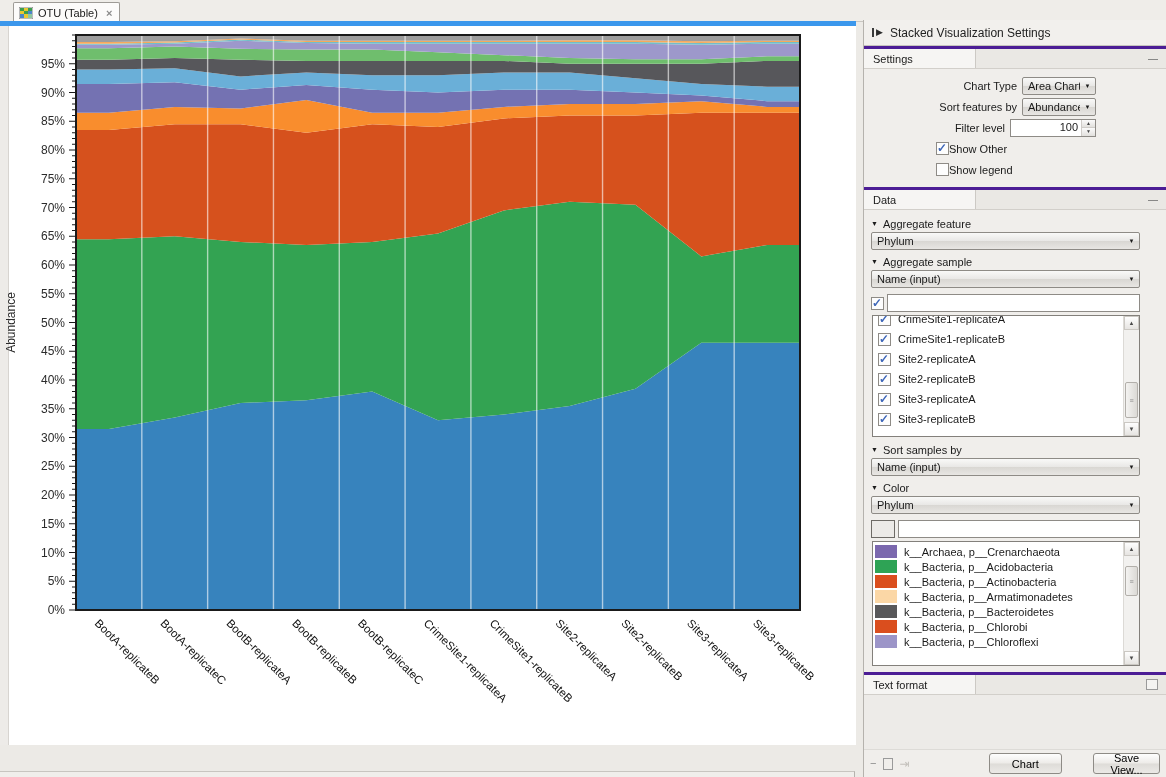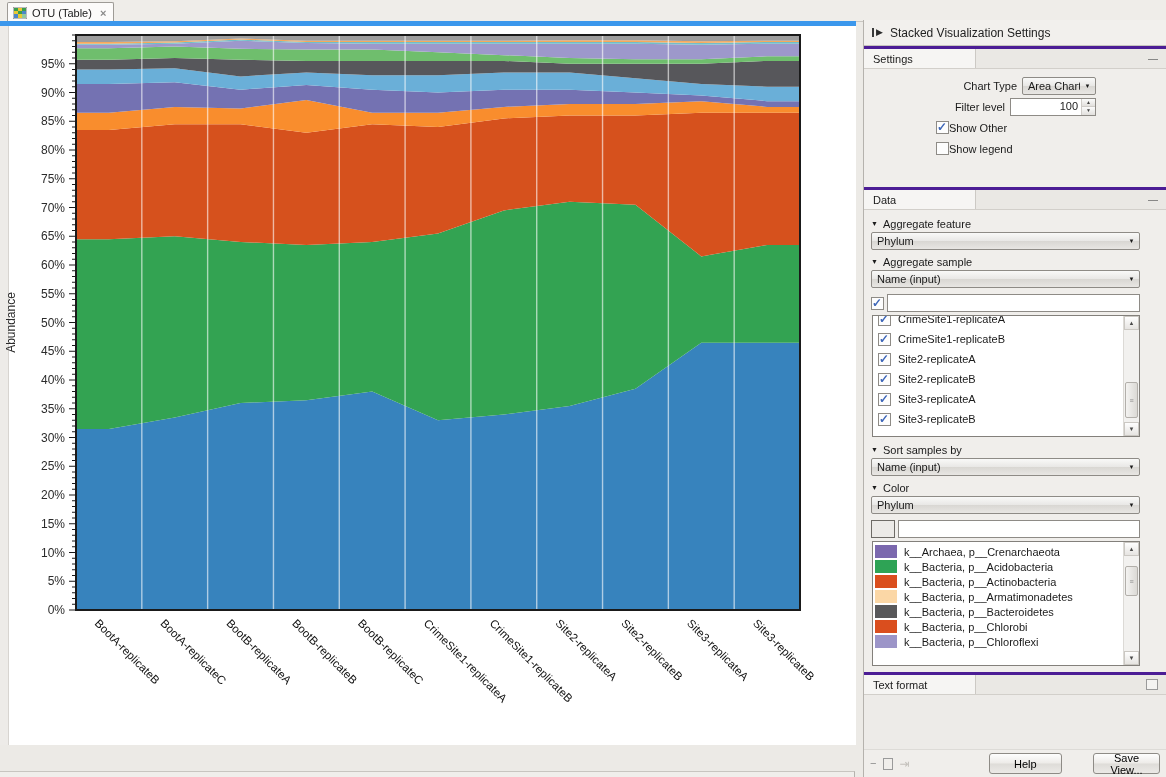--- a/index.html
+++ b/index.html
@@ -1,20 +1,20 @@
 <!DOCTYPE html>
 <html><head>
 <meta charset="utf-8">
 <style>
   html,body{margin:0;padding:0;background:#ECEAE6;font-family:"Liberation Sans",sans-serif;-webkit-font-smoothing:antialiased;}
   .app{position:relative;width:1166px;height:777px;overflow:hidden;background:#ECEAE6;}
 
   
   .tabbar{position:absolute;left:0;top:0;width:1166px;height:21px;background:#EFEDE9;border-bottom:1px solid #C9C6C1;}
-  .tab{position:absolute;left:7px;top:2px;height:19px;background:#FCFBFA;border:1px solid #9E9B96;border-bottom:none;border-radius:2px 2px 0 0;display:flex;align-items:center;padding:0 7px 0 5px;font-size:11px;color:#1a1a1a;gap:5px;}
+  .tab{position:absolute;left:13px;top:2px;height:19px;background:#FCFBFA;border:1px solid #9E9B96;border-bottom:none;border-radius:2px 2px 0 0;display:flex;align-items:center;padding:0 7px 0 5px;font-size:11px;color:#1a1a1a;gap:5px;}
   .tab .close{color:#8a8a8a;font-size:11px;font-weight:bold;margin-left:3px;cursor:default;}
   .accent{position:absolute;left:0;top:21px;width:856px;height:5px;background:#3B97EC;}
 
   
   .main{position:absolute;left:0;top:26px;width:856px;height:719px;background:#FFFFFF;}
   .gutter{position:absolute;left:0;top:0;width:8px;height:719px;background:#EDEBE8;border-right:1px solid #D7D4D0;}
   #chart{position:absolute;left:0;top:0;}
 
   
   .statusbar{position:absolute;left:0;top:745px;width:855px;height:32px;background:#F0EEEB;border-top:1px solid #C8C5C0;border-right:1px solid #B5B2AD;display:flex;align-items:center;padding:0 6px;box-sizing:border-box;}
@@ -284,20 +284,27 @@
 
     <div class="settings-body">
       <div class="form-row">
         <span class="flabel">Chart Type</span>
         <div class="combo w86">
           <span class="ctxt">Area Chart</span>
           <span class="carr">▼</span>
         </div>
       </div>
       <div class="form-row">
+        <span class="flabel">Sort features by</span>
+        <div class="combo w86">
+          <span class="ctxt">Abundance</span>
+          <span class="carr">▼</span>
+        </div>
+      </div>
+      <div class="form-row">
         <span class="flabel">Filter level</span>
         <div class="spinner">
           <span class="sval">100</span>
           <span class="sarrs">
             <div>▲</div>
             <div>▼</div>
           </span>
         </div>
       </div>
       <div class="check-row">
@@ -445,17 +452,17 @@
         </div>
       <span class="sec-ctl box"></span>
     </div>
 
     <div class="tf-filler"></div>
 
     <div class="p-bottom">
       <span class="bico">−</span>
       <span class="bico box"></span>
       <span class="bico dock">⇥</span>
-      <button class="btn help">Help</button>
+      <button class="btn help">Chart</button>
       <button class="btn save">Save View...</button>
     </div>
   </div>
 </div>
 
 </body></html>

